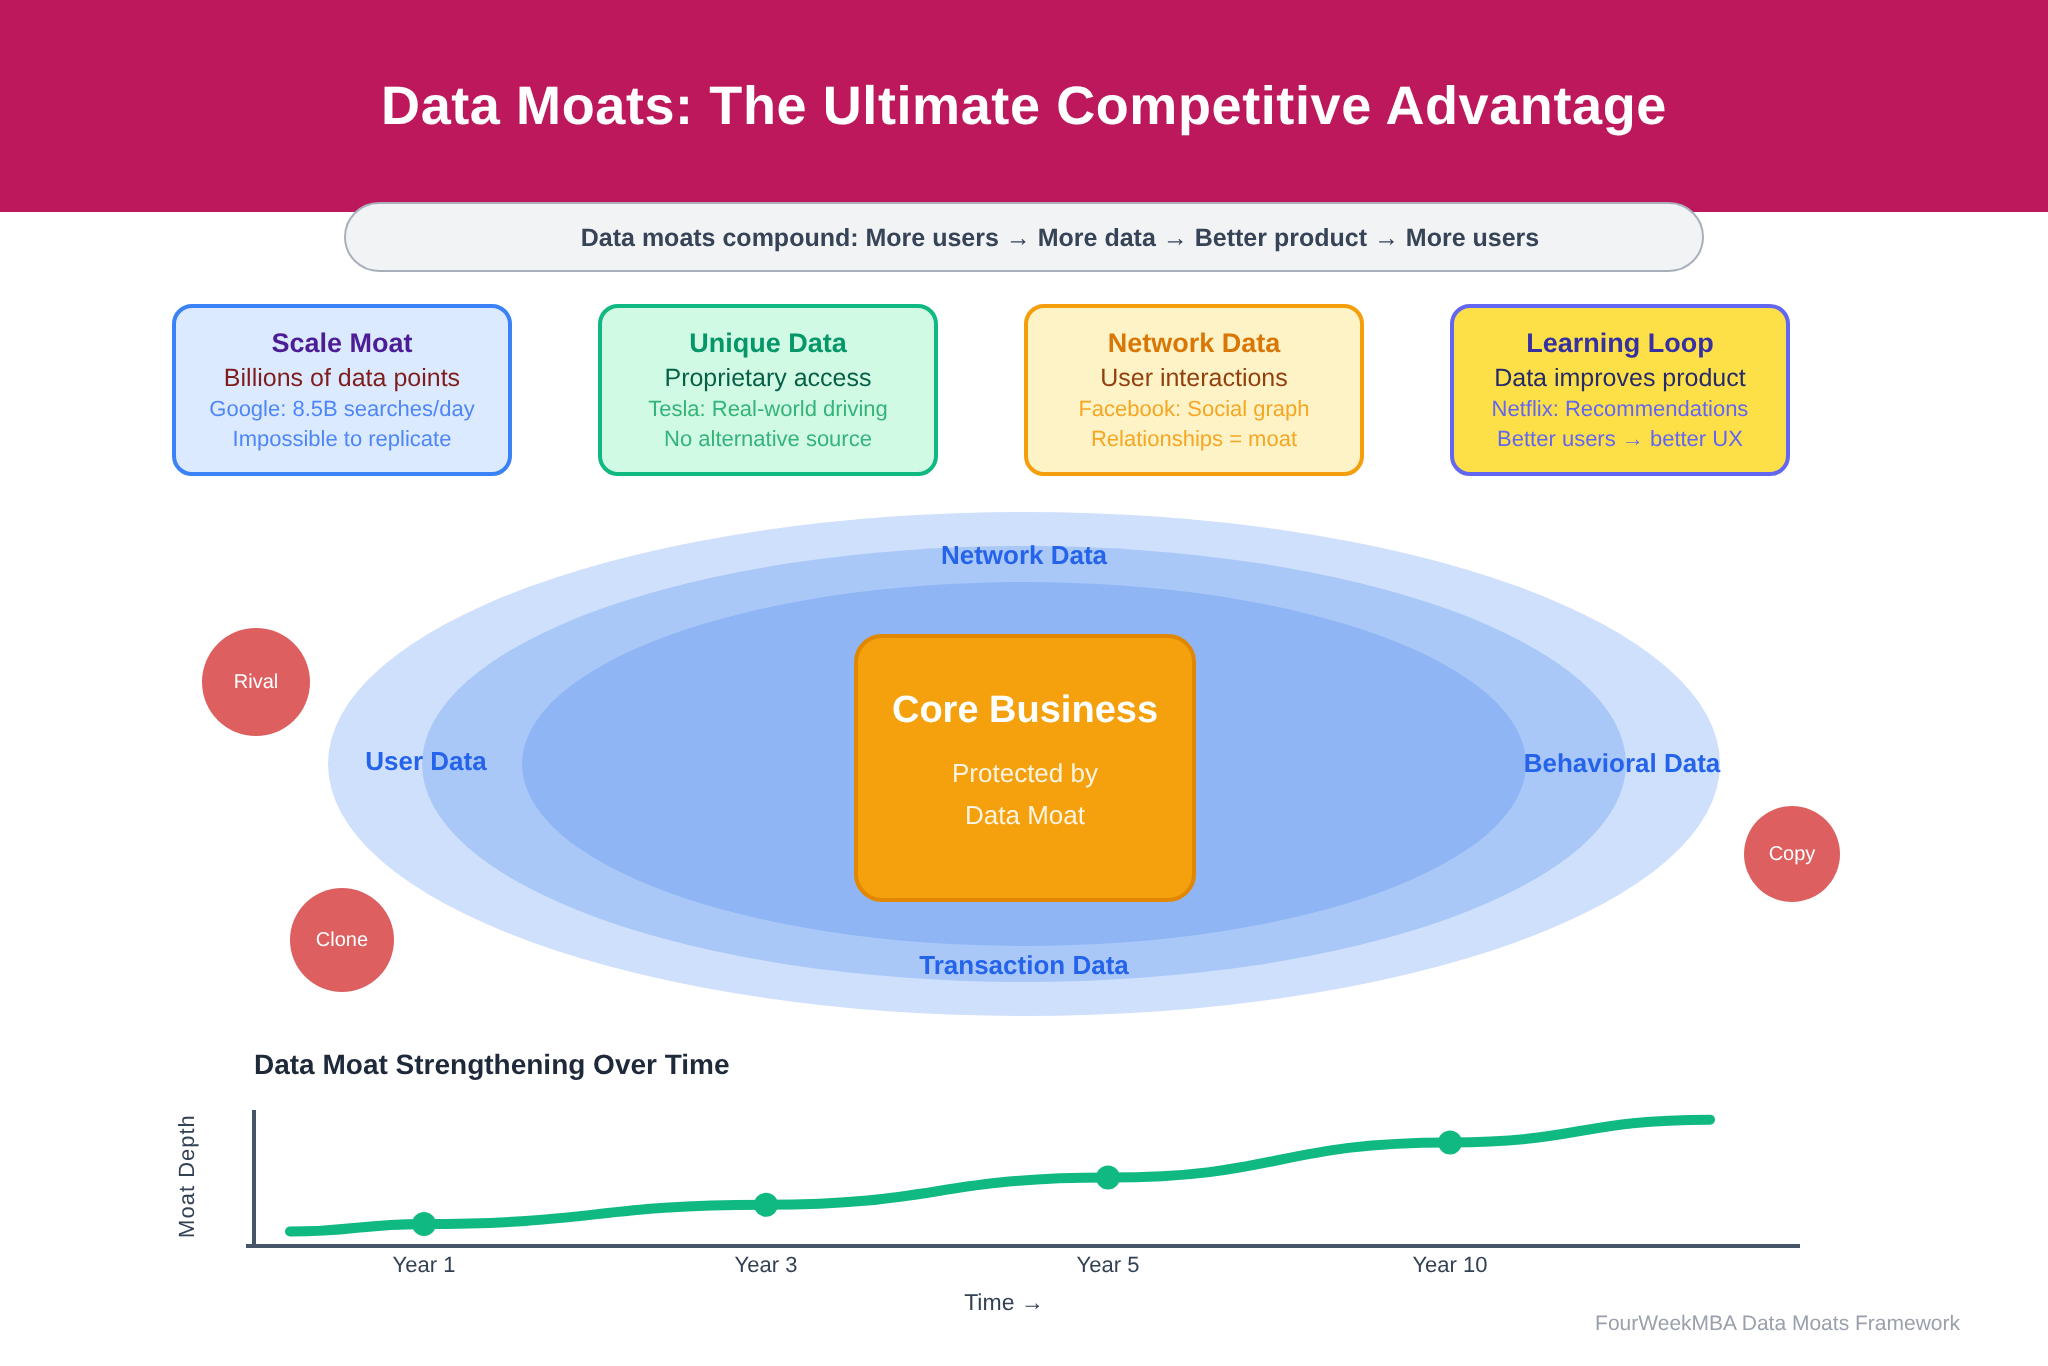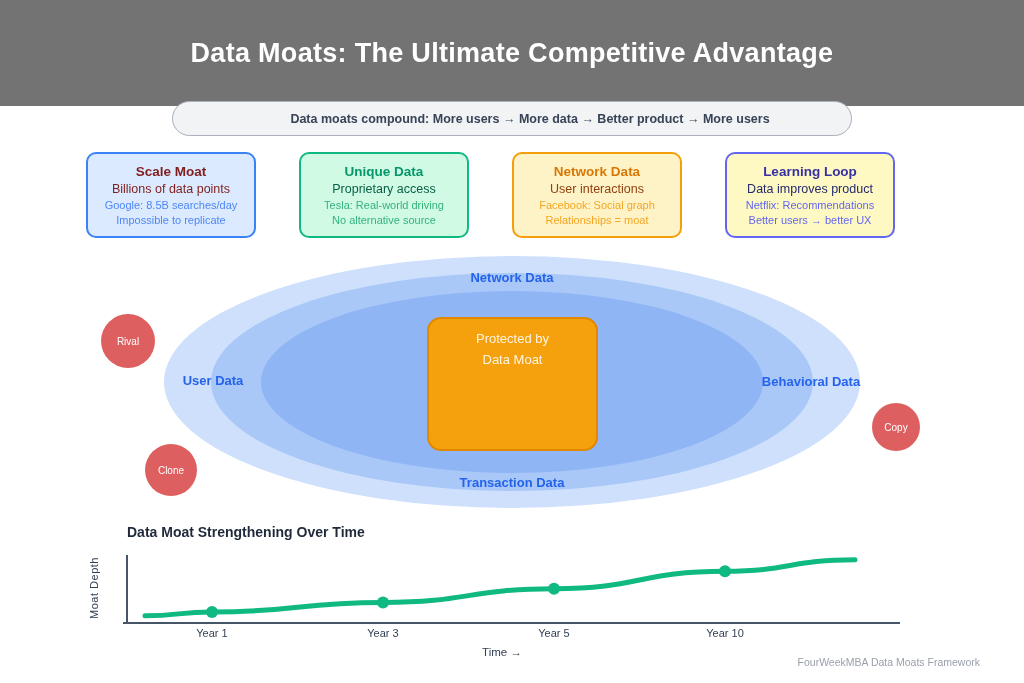--- a/index.html
+++ b/index.html
@@ -1,20 +1,20 @@
 <!DOCTYPE html>
 <html><head>
 <meta charset="utf-8">
 <style>
   html,body{margin:0;padding:0;background:#fff;}
   .stage{position:relative;width:1024px;height:683px;background:#ffffff;overflow:hidden;
          font-family:"Liberation Sans",sans-serif;}
 
   
-  .topbar{position:absolute;left:0;top:0;width:1024px;height:106px;background:#737373;
+  .topbar{position:absolute;left:0;top:0;width:1024px;height:106px;background:#be185d;
           display:flex;align-items:center;justify-content:center;}
   .topbar h1{margin:0;color:#ffffff;font-size:27px;font-weight:700;letter-spacing:.3px;}
 
   
   .compound-banner{position:absolute;left:172px;top:101px;width:680px;height:35px;
           background:#f1f3f5;border:1.5px solid #a9b0bc;border-radius:18px;
           display:flex;align-items:center;justify-content:center;box-sizing:border-box;}
   .compound-banner span{font-size:12.5px;font-weight:700;color:#374357;margin-left:36px;}
 
   
@@ -71,51 +71,52 @@
   <header class="topbar">
     <h1>Data Moats: The Ultimate Competitive Advantage</h1>
   </header>
 
   <div class="compound-banner">
     <span>Data moats compound: More users → More data → Better product → More users</span>
   </div>
 
   <section>
     <div class="card" id="card0" style="background: rgb(219, 234, 254); border-color: rgb(59, 130, 246);">
-      <div class="card-title" style="color: #7f1d1d; text-align: center;">Scale Moat</div>
+      <div class="card-title" style="color: #4c1d95; text-align: center;">Scale Moat</div>
       <div class="card-line1" style="color: #7f1d1d;">Billions of data points</div>
       <div class="card-sub" style="color: rgb(79, 134, 247);">Google: 8.5B searches/day</div>
       <div class="card-sub" style="color: rgb(79, 134, 247);">Impossible to replicate</div>
     </div>
     <div class="card" id="card1" style="background: rgb(209, 250, 229); border-color: rgb(16, 185, 129);">
       <div class="card-title" style="color: rgb(5, 150, 105);">Unique Data</div>
       <div class="card-line1" style="color: rgb(6, 95, 70);">Proprietary access</div>
       <div class="card-sub" style="color: rgb(52, 179, 122);">Tesla: Real-world driving</div>
       <div class="card-sub" style="color: rgb(52, 179, 122);">No alternative source</div>
     </div>
     <div class="card" id="card2" style="background: rgb(254, 243, 199); border-color: rgb(245, 158, 11);">
       <div class="card-title" style="color: rgb(217, 119, 6);">Network Data</div>
       <div class="card-line1" style="color: rgb(146, 64, 14);">User interactions</div>
       <div class="card-sub" style="color: rgb(245, 166, 35);">Facebook: Social graph</div>
       <div class="card-sub" style="color: rgb(245, 166, 35);">Relationships = moat</div>
     </div>
-    <div class="card" id="card3" style="background: #fef9c3; border-color: rgb(99, 102, 241);">
+    <div class="card" id="card3" style="background: #fde047; border-color: rgb(99, 102, 241);">
       <div class="card-title" style="color: rgb(55, 48, 163);">Learning Loop</div>
       <div class="card-line1" style="color: rgb(37, 42, 107);">Data improves product</div>
       <div class="card-sub" style="color: rgb(99, 102, 241);">Netflix: Recommendations</div>
       <div class="card-sub" style="color: rgb(99, 102, 241);">Better users → better UX</div>
     </div>
   </section>
 
   <section>
     <div class="ellipse ellipse-outer"></div>
     <div class="ellipse ellipse-middle"></div>
     <div class="ellipse ellipse-inner"></div>
 
     <div class="core-box">
+      <div class="core-title">Core Business</div>
       <div class="core-sub">
         <div>Protected by</div>
         <div>Data Moat</div>
       </div>
     </div>
 
     <div class="ring-label" id="lbl-network">Network Data</div>
     <div class="ring-label" id="lbl-user">User Data</div>
     <div class="ring-label" id="lbl-behavioral">Behavioral Data</div>
     <div class="ring-label" id="lbl-transaction">Transaction Data</div>

